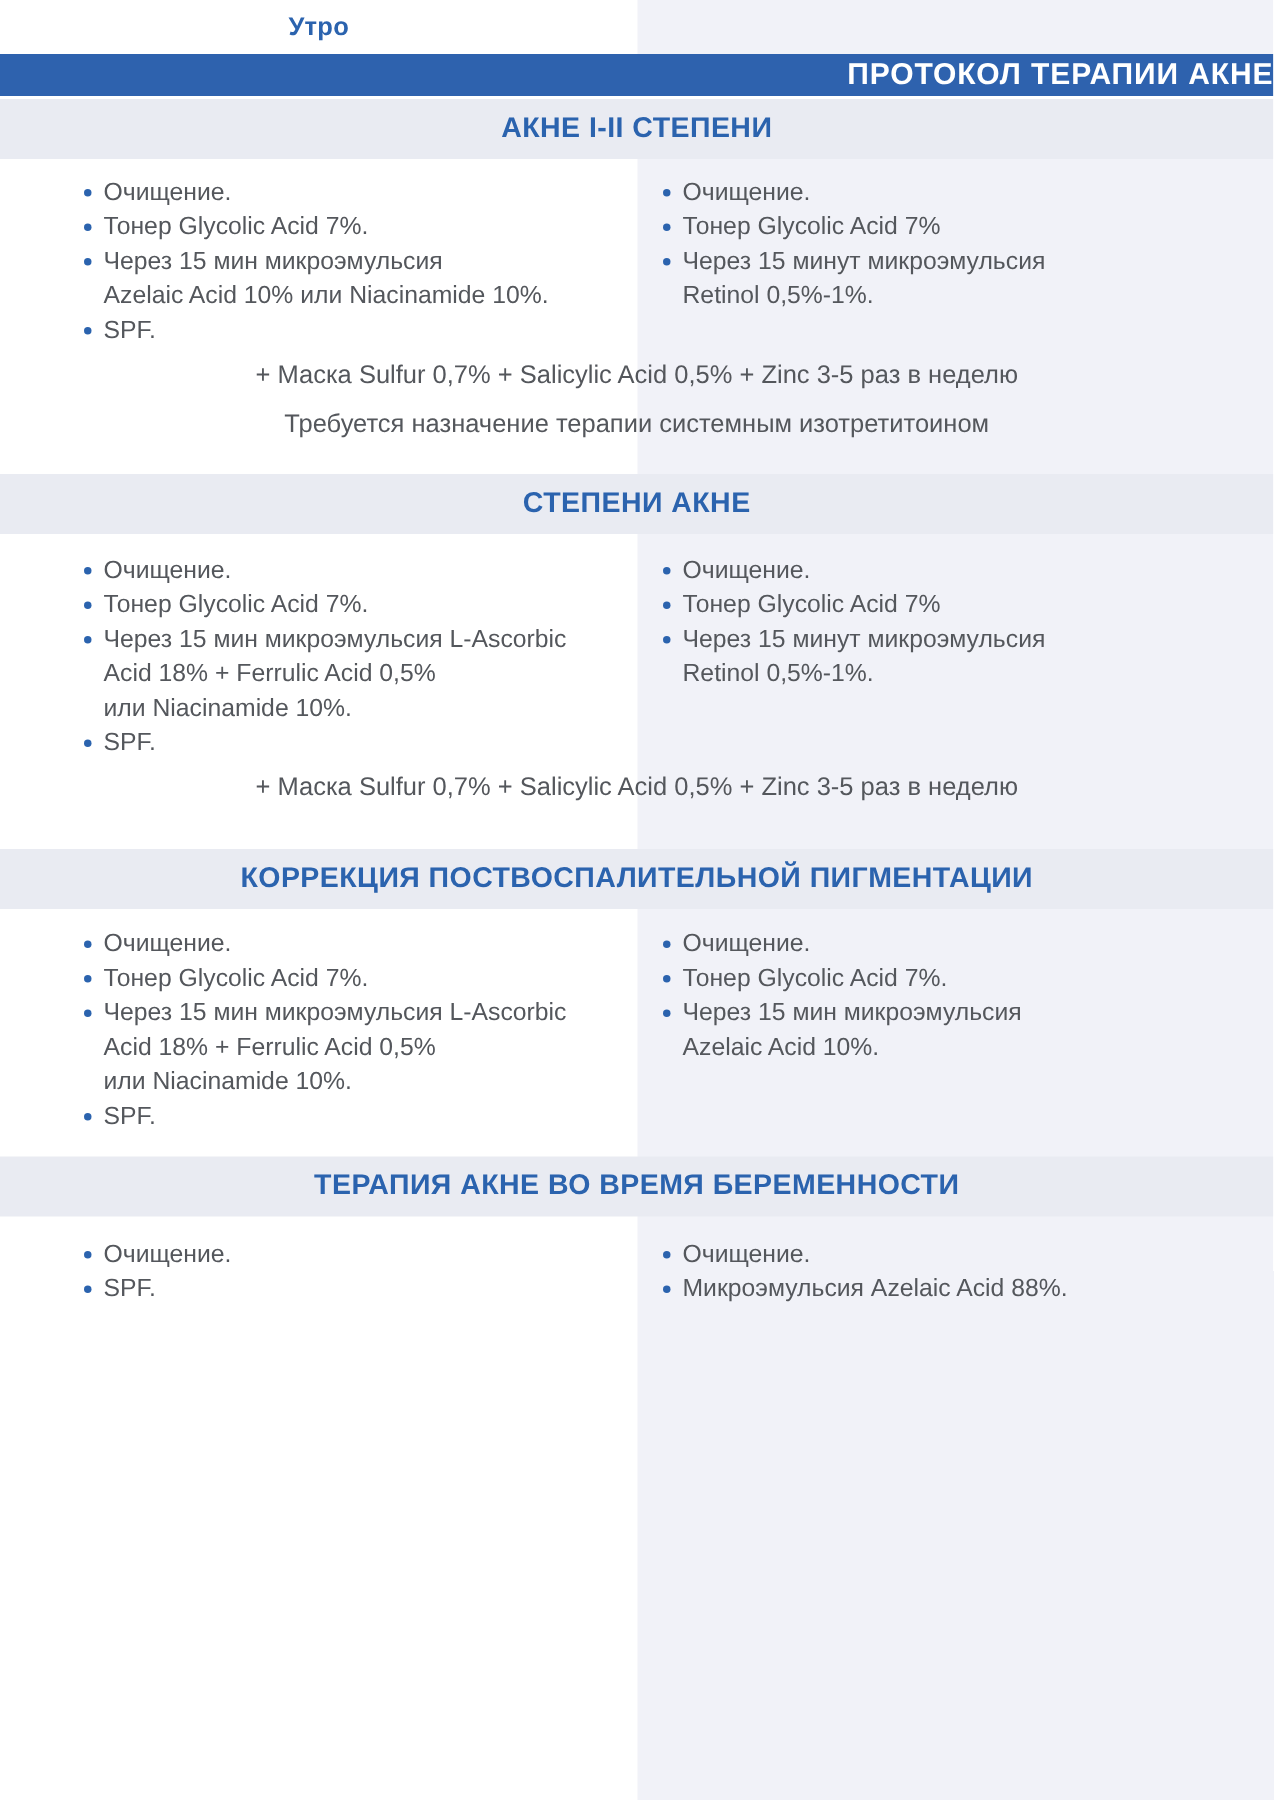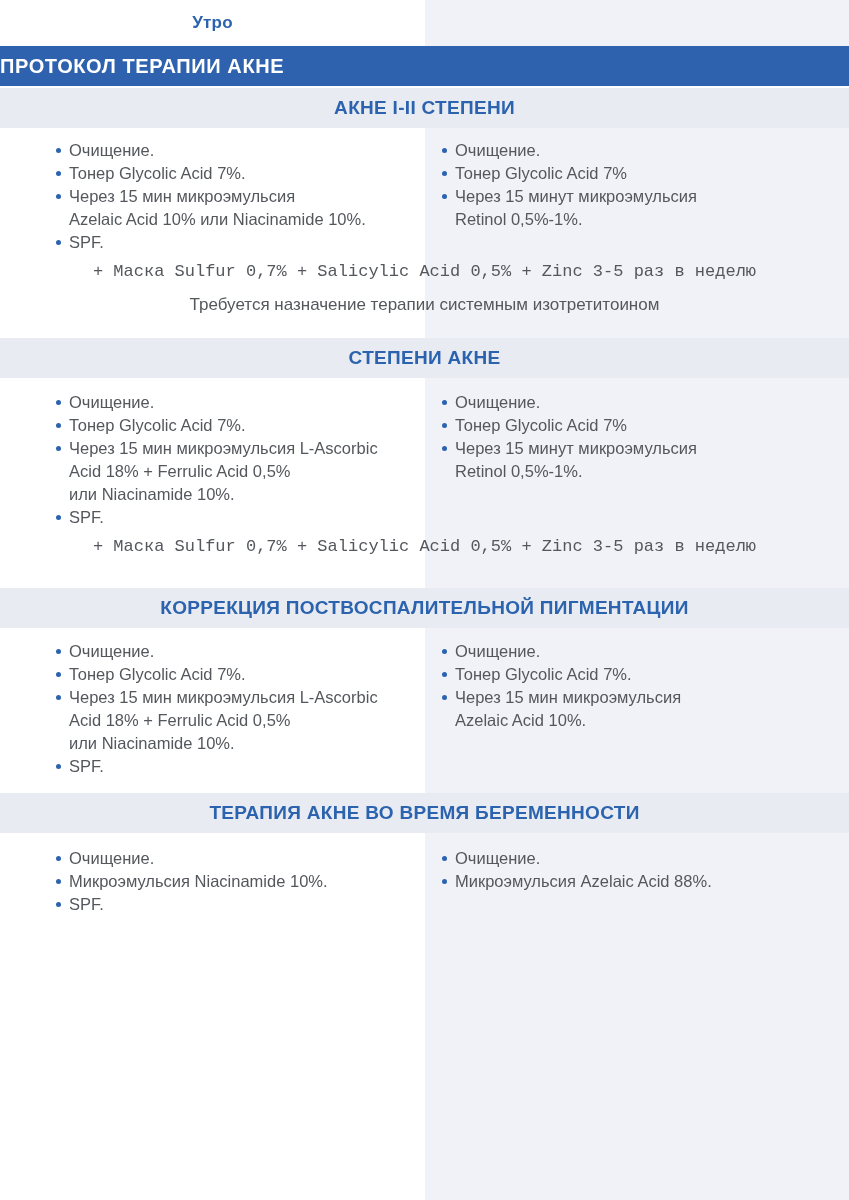--- a/index.html
+++ b/index.html
@@ -20,33 +20,33 @@
   }
   .right-col-bg{
     position:absolute;
     left:425px;top:0;width:424px;height:1200px;
     background:var(--col-gray);
     z-index:0;
   }
   .content{position:relative;z-index:1;}
 
   .top-header{
-    display:flex;height:46px;
+    display:flex;height:36px;
   }
   .top-header .half{
     width:425px;display:flex;align-items:center;justify-content:center;
   }
   .top-header .half.right{width:424px;}
   .day-label{
     color:var(--blue-text);font-weight:bold;font-size:17px;letter-spacing:.2px;
   }
 
   .title-bar{
-    height:40px;background:var(--blue);
-    display:flex;align-items:center;justify-content:flex-start;
+    height:28px;background:var(--blue);
+    display:flex;align-items:center;justify-content:flex-end;
   }
   .title-bar .title-text{
     color:#ffffff;font-weight:bold;font-size:20px;letter-spacing:.6px;
   }
   .gap{height:2px;background:#fff;}
 
   .section-heading{
     height:40px;background:var(--banner-gray);
     display:flex;align-items:center;justify-content:center;
   }
@@ -81,21 +81,20 @@
     position:absolute;left:1px;top:9px;
     width:5px;height:5px;border-radius:50%;
     background:var(--blue-text);
   }
 
   .footnote{
     text-align:center;
     font-size:17px;line-height:20px;
     color:var(--body-text);
     margin-top:8px;
-    font-family:Liberation Mono, monospace;
   }
   .footnote.first{margin-top:8px;}
   .note-line{
     text-align:center;
     font-size:17px;line-height:20px;
     color:var(--body-text);
     margin-top:13px;
   }
 </style>
 </head>
@@ -192,21 +191,20 @@
       </div>
     </div>
 
     <div class="section-heading mt-15">
       <span class="heading-text">ТЕРАПИЯ АКНЕ ВО ВРЕМЯ БЕРЕМЕННОСТИ</span>
     </div>
     <div class="two-col pt-14">
       <div class="col left">
         <ul class="bullets">
           <li>Очищение.</li>
-          <li>Микроэмульсия Niacinamide 10%.</li>
           <li>SPF.</li>
         </ul>
       </div>
       <div class="col right">
         <ul class="bullets">
           <li>Очищение.</li>
           <li>Микроэмульсия Azelaic Acid 88%.</li>
         </ul>
       </div>
     </div>

